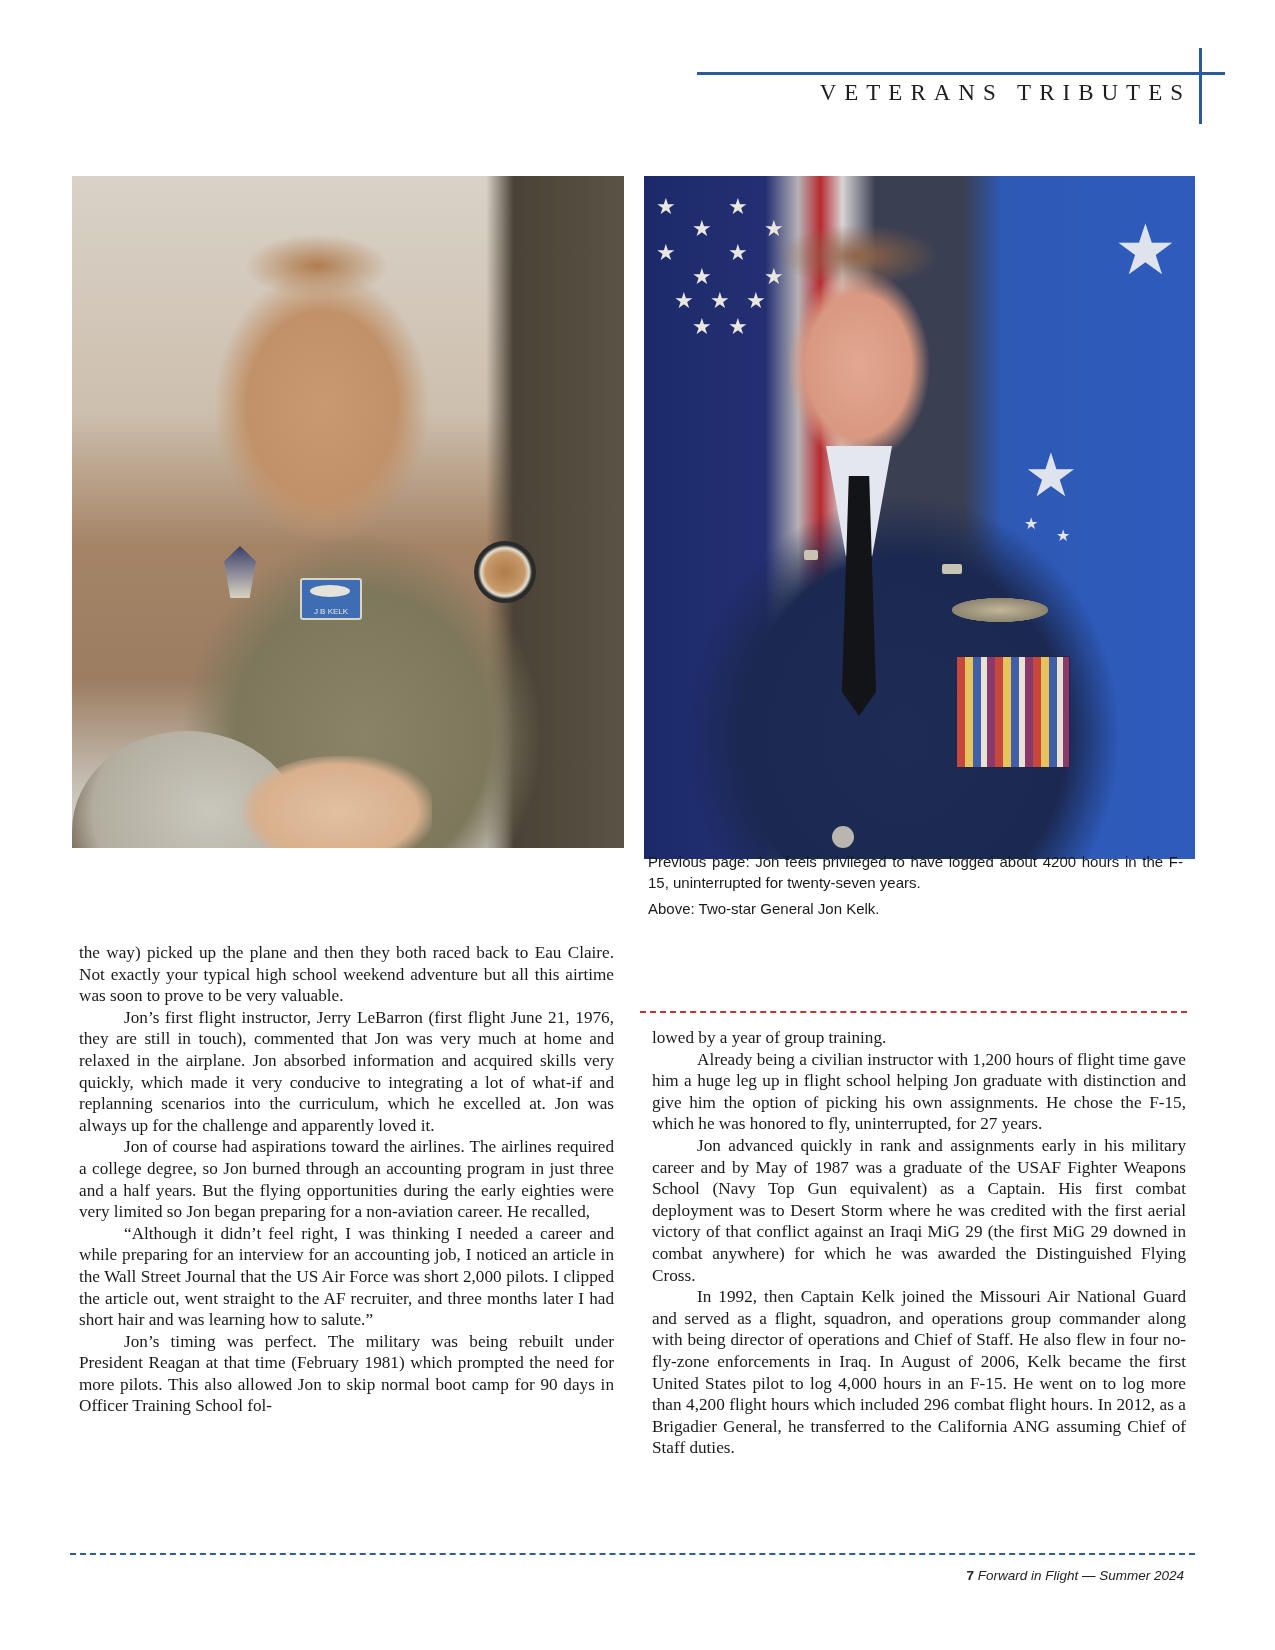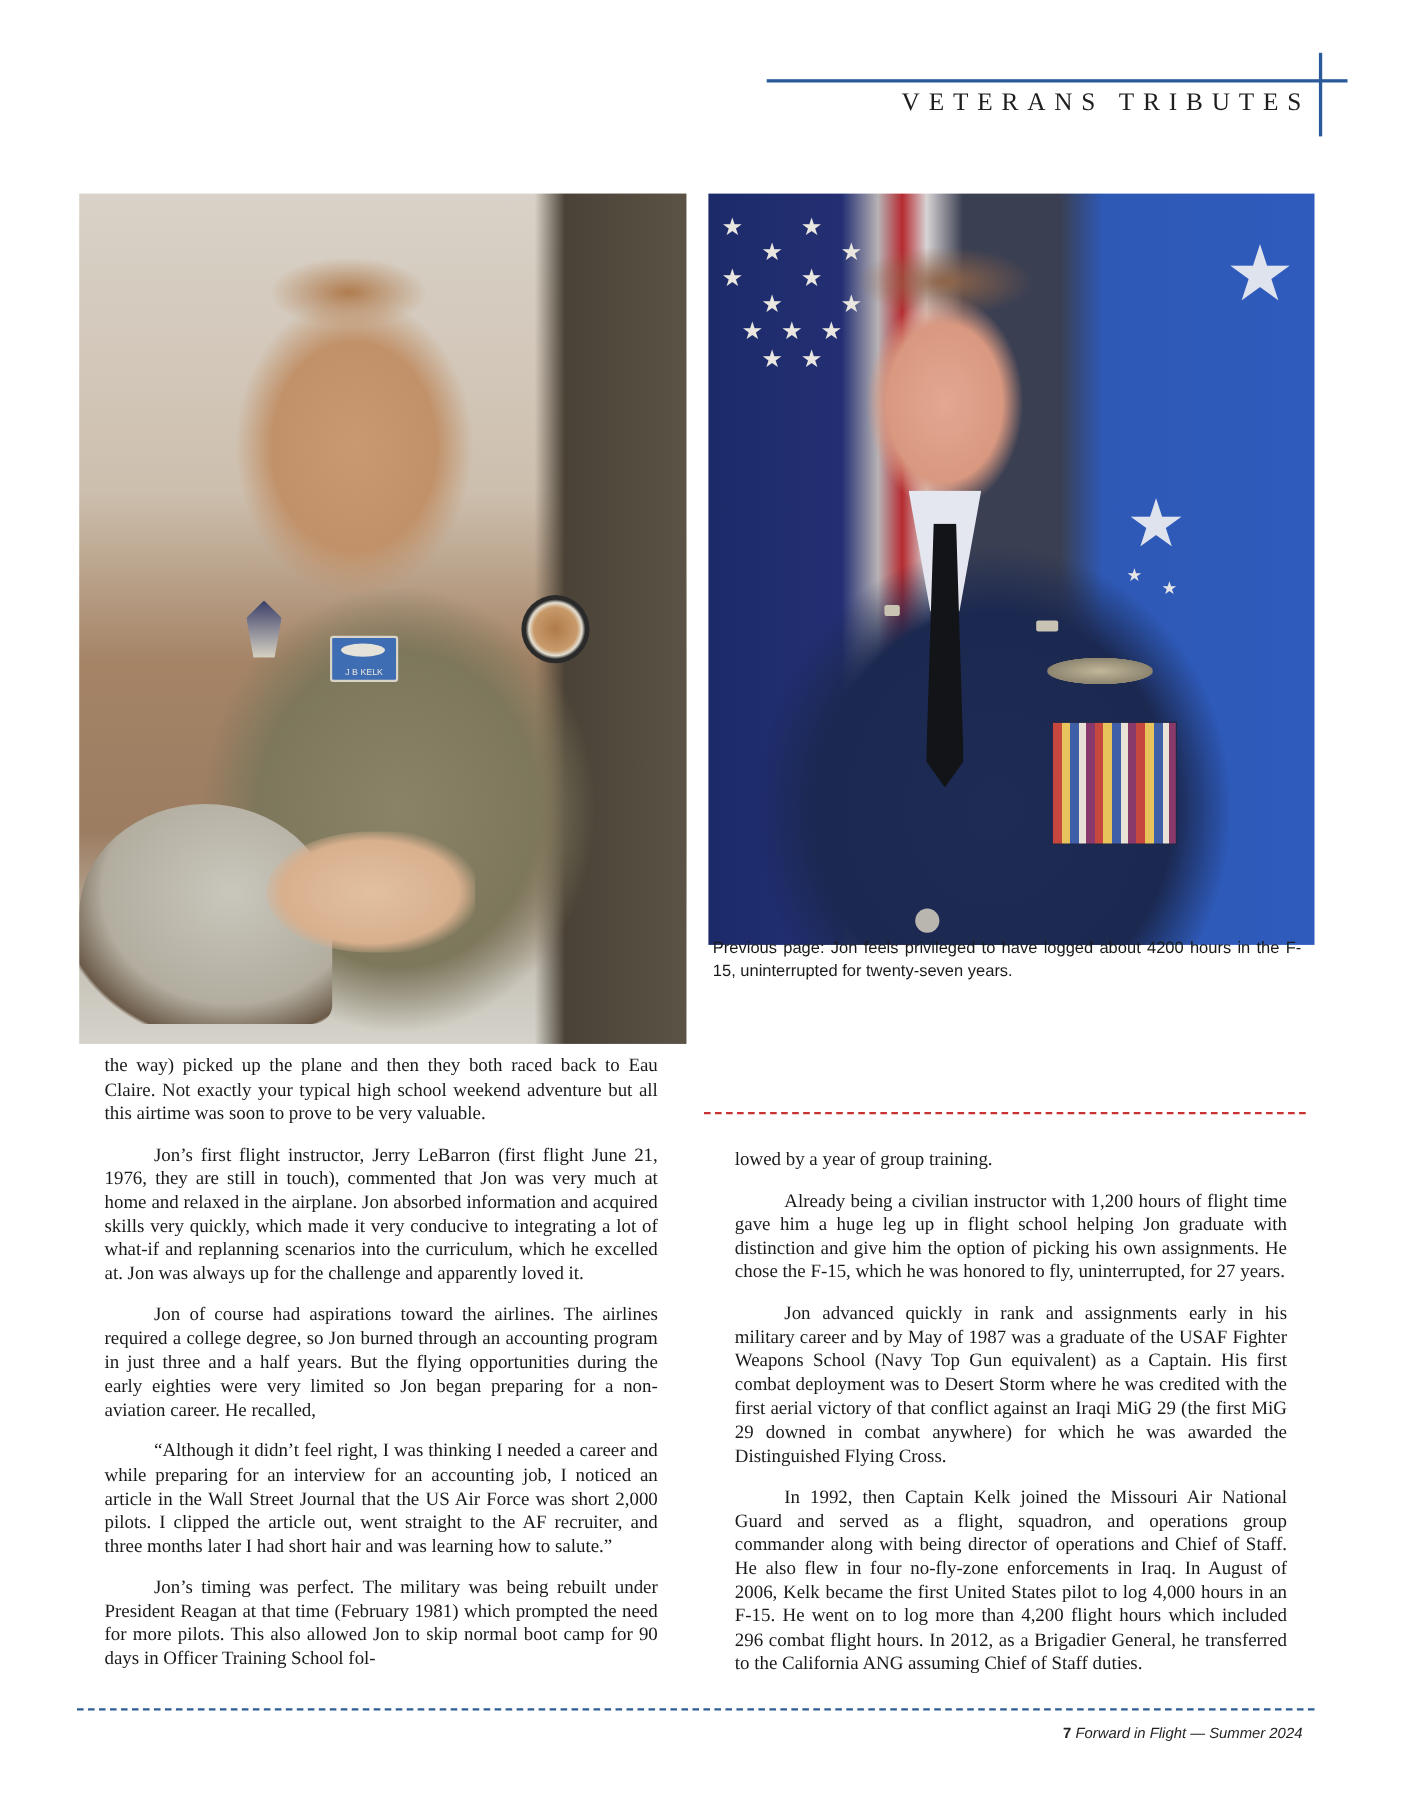--- a/index.html
+++ b/index.html
@@ -6,21 +6,21 @@
   body { width: 1275px; height: 1650px; position: relative; overflow: hidden; }
   .page { position: absolute; inset: 0; padding-left: 33px; }
 
   
   .hdr-line { position: absolute; left: 697px; top: 72px; width: 528px; height: 3px; background: #2a5a9a; }
   .hdr-vline { position: absolute; left: 1199px; top: 48px; width: 3px; height: 76px; background: #2a5a9a; }
   .hdr-title { position: absolute; right: 84px; top: 80px; font-family: "Liberation Serif", serif; font-size: 23px; letter-spacing: 8px; color: #1e1e1e; }
 
   
   .photo { position: absolute; overflow: hidden; }
-  .photo-left { left: 72px; top: 176px; width: 552px; height: 773px;
+  .photo-left { left: 72px; top: 176px; width: 552px; height: 672px;
     background:
       radial-gradient(ellipse 150px 190px at 250px 230px, #c99a72 0%, #c1926a 50%, rgba(0,0,0,0) 72%),
       radial-gradient(ellipse 90px 40px at 245px 90px, #b07c4e 0%, rgba(0,0,0,0) 80%),
       radial-gradient(ellipse 230px 260px at 290px 560px, #8a8368 0%, #7d775c 55%, rgba(0,0,0,0) 78%),
       radial-gradient(ellipse 140px 110px at 140px 650px, #c4c1b6 0%, #b8b4a8 60%, rgba(0,0,0,0) 80%),
       linear-gradient(90deg, rgba(0,0,0,0) 0%, rgba(0,0,0,0) 75%, #4a4236 80%, #5a5346 100%),
       linear-gradient(180deg, #d9d2c8 0%, #cdbfae 35%, #a58466 55%, #9c7d62 75%, #c9c5bb 92%, #d5d2ca 100%);
   }
   .photo-right { left: 644px; top: 176px; width: 551px; height: 683px;
     background:
@@ -35,21 +35,21 @@
     background: repeating-linear-gradient(90deg, #c5473e 0 8px, #e8c25a 8px 16px, #3f5fa8 16px 24px, #e8e1d5 24px 30px, #8a3a6a 30px 38px); border: 1px solid #202848; }
   .wings { position: absolute; left: 308px; top: 422px; width: 96px; height: 24px; background: radial-gradient(ellipse at center, #c2b79a 0%, #8d8570 70%, rgba(0,0,0,0) 72%); }
 
   
   .captions { position: absolute; left: 648px; top: 852px; width: 535px; font-family: "Liberation Sans", sans-serif; font-size: 15px; line-height: 20.5px; color: #1a1a1a; text-align: justify; }
   .captions p { margin: 0 0 6px 0; }
   .red-dash { position: absolute; left: 640px; top: 1011px; width: 547px; height: 0; border-top: 2px dashed #c93232; }
 
   
   .col { position: absolute; font-family: "Liberation Serif", serif; font-size: 17.2px; line-height: 21.6px; color: #1a1a1a; text-align: justify; }
-  .col p { margin: 16px; }
+  .col p { margin: 0; }
   .col p.ind { text-indent: 45px; }
   .col-left { left: 79px; top: 942px; width: 535px; }
   .col-right { left: 652px; top: 1027px; width: 534px; }
 
   
   .blue-dash { position: absolute; left: 70px; top: 1553px; width: 1125px; height: 0; border-top: 2px dashed #2f5d95; }
   .footer { position: absolute; right: 91px; top: 1568px; font-family: Liberation Sans, sans-serif; font-size: 13.5px; color: #222; }
   .footer .pg { font-weight: bold; }
   .footer .pub { font-style: italic; }
 </style>
@@ -95,20 +95,21 @@
     <span class="flag-star" style="left:412px;top:352px;font-size:16px;color:#e5e5e5;">★</span>
     <div class="pin" style="left:160px;top:374px;width:14px;height:10px;"></div>
     <div class="pin" style="left:298px;top:388px;width:20px;height:10px;"></div>
     <div class="wings"></div>
     <div class="ribbons"></div>
     <div style="position:absolute;left:188px;top:650px;width:22px;height:22px;border-radius:50%;background:#b9b6b0;"></div>
   </div>
 
   <div class="captions">
     <p>Previous page: Jon feels privileged to have logged about 4200 hours in the F-15, uninterrupted for twenty-seven years.</p>
+    <p>Above: Two-star General Jon Kelk.</p>
   </div>
   <div class="red-dash"></div>
 
   <div class="col col-left">
     <p>the way) picked up the plane and then they both raced back to Eau Claire. Not exactly your typical high school weekend adventure but all this airtime was soon to prove to be very valuable.</p>
     <p class="ind">Jon’s first flight instructor, Jerry LeBarron (first flight June 21, 1976, they are still in touch), commented that Jon was very much at home and relaxed in the airplane. Jon absorbed information and acquired skills very quickly, which made it very conducive to integrating a lot of what-if and replanning scenarios into the curriculum, which he excelled at. Jon was always up for the challenge and apparently loved it.</p>
     <p class="ind">Jon of course had aspirations toward the airlines. The airlines required a college degree, so Jon burned through an accounting program in just three and a half years. But the flying opportunities during the early eighties were very limited so Jon began preparing for a non-aviation career. He recalled,</p>
     <p class="ind">“Although it didn’t feel right, I was thinking I needed a career and while preparing for an interview for an accounting job, I noticed an article in the Wall Street Journal that the US Air Force was short 2,000 pilots. I clipped the article out, went straight to the AF recruiter, and three months later I had short hair and was learning how to salute.”</p>
     <p class="ind">Jon’s timing was perfect. The military was being rebuilt under President Reagan at that time (February 1981) which prompted the need for more pilots. This also allowed Jon to skip normal boot camp for 90 days in Officer Training School fol-</p>
   </div>

